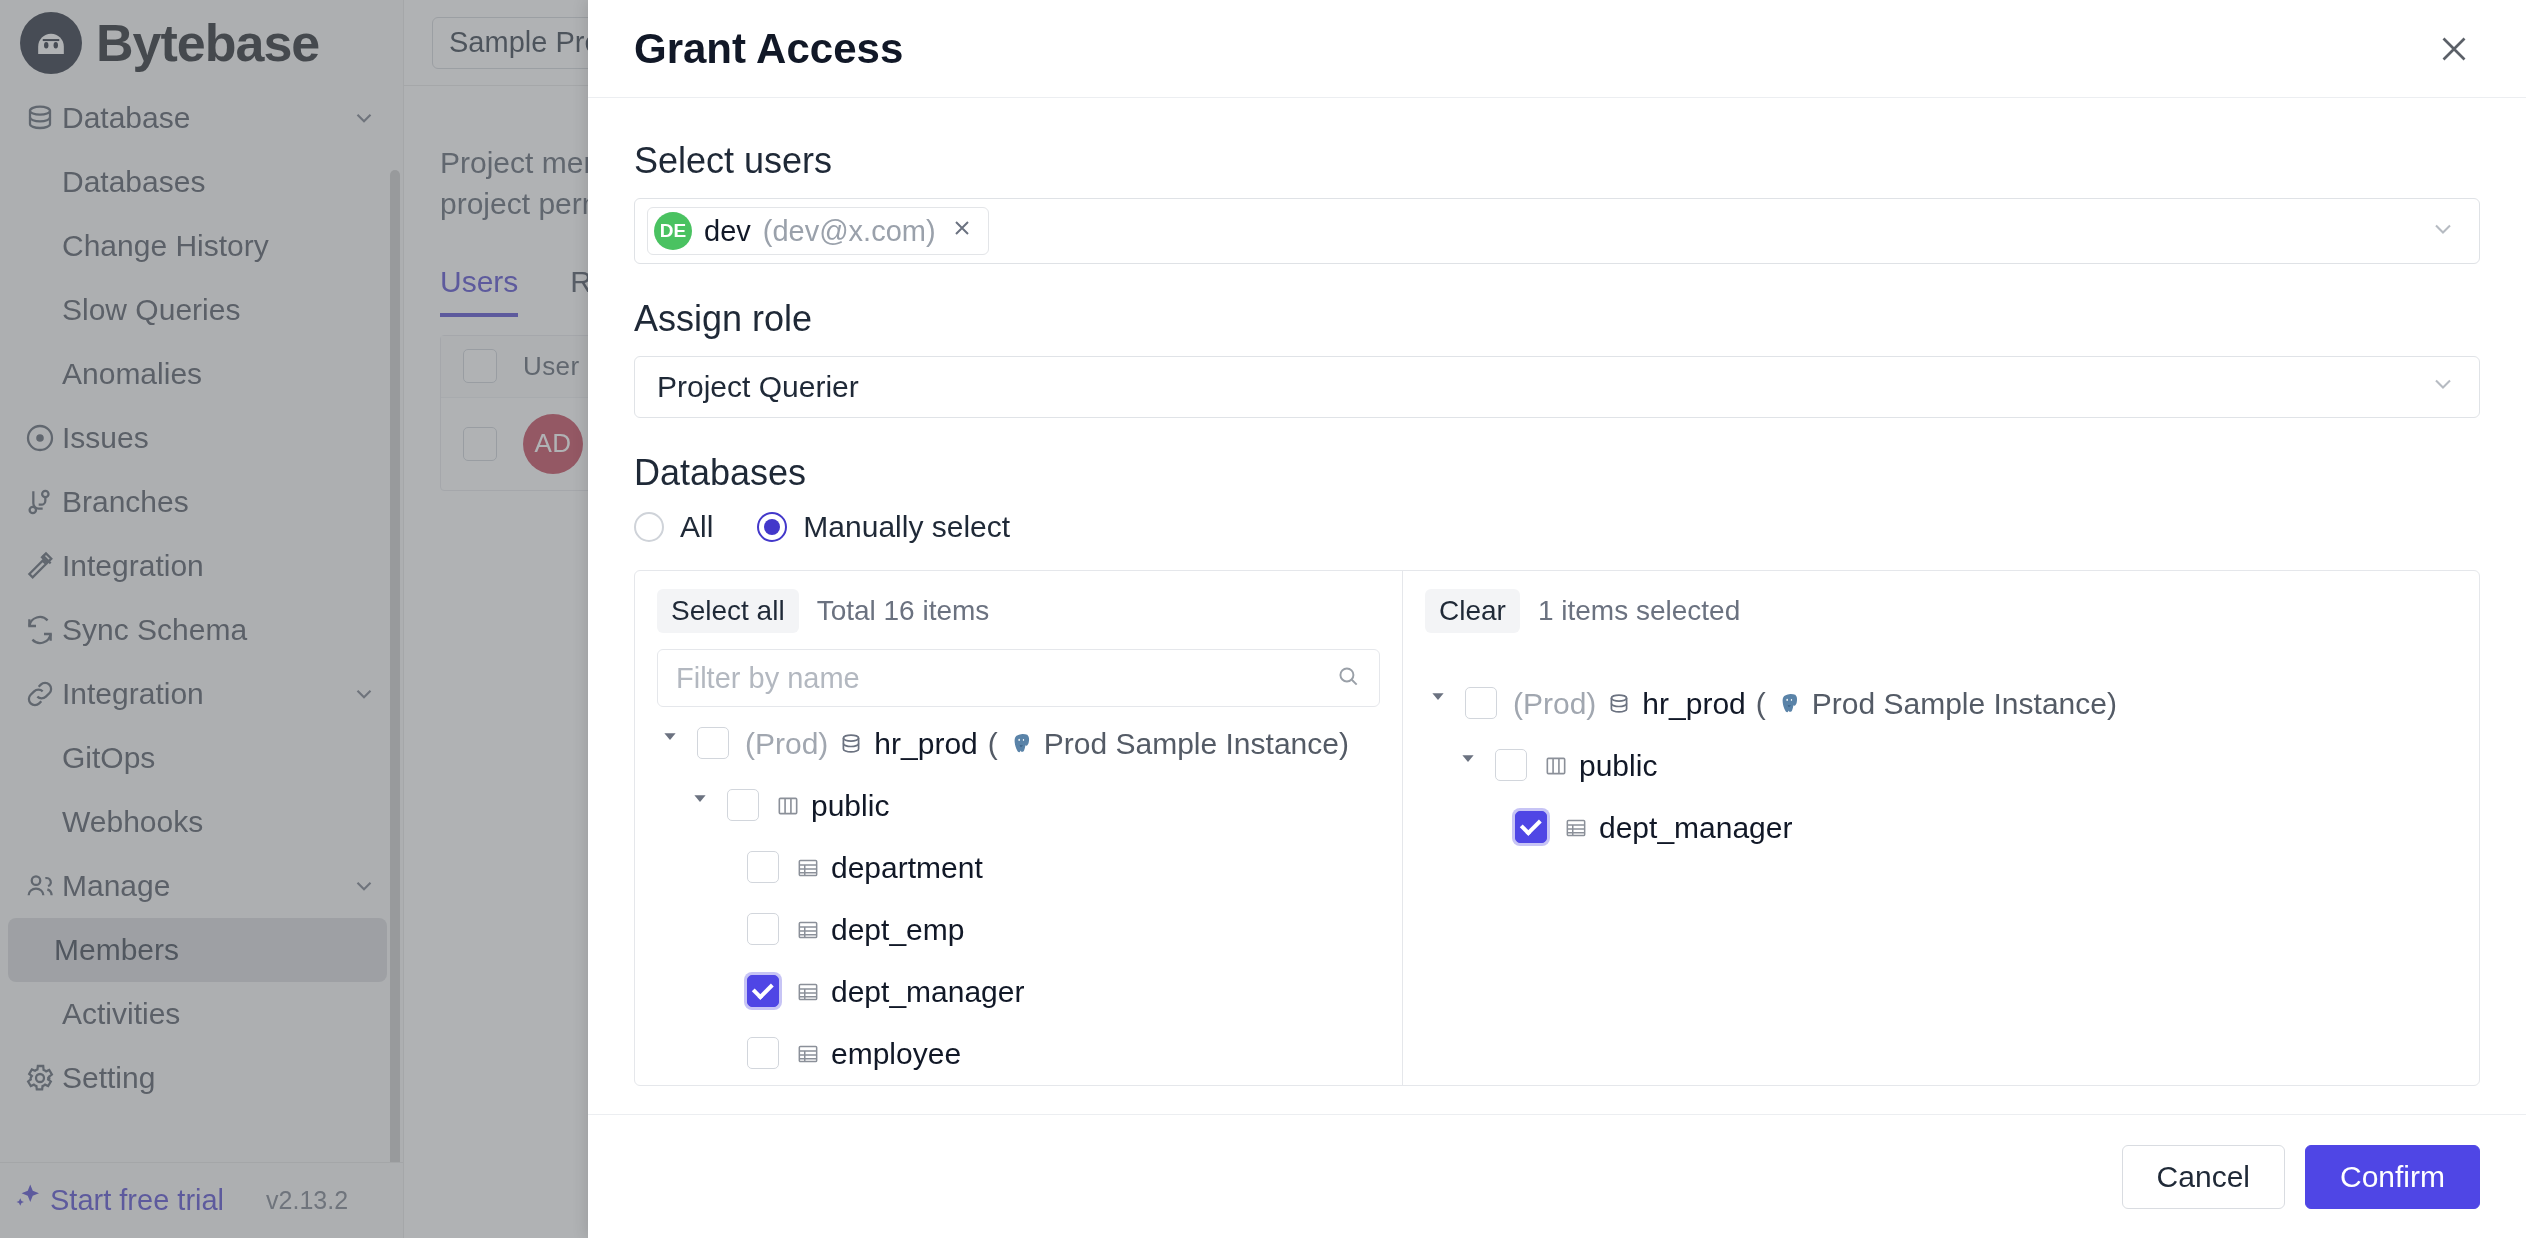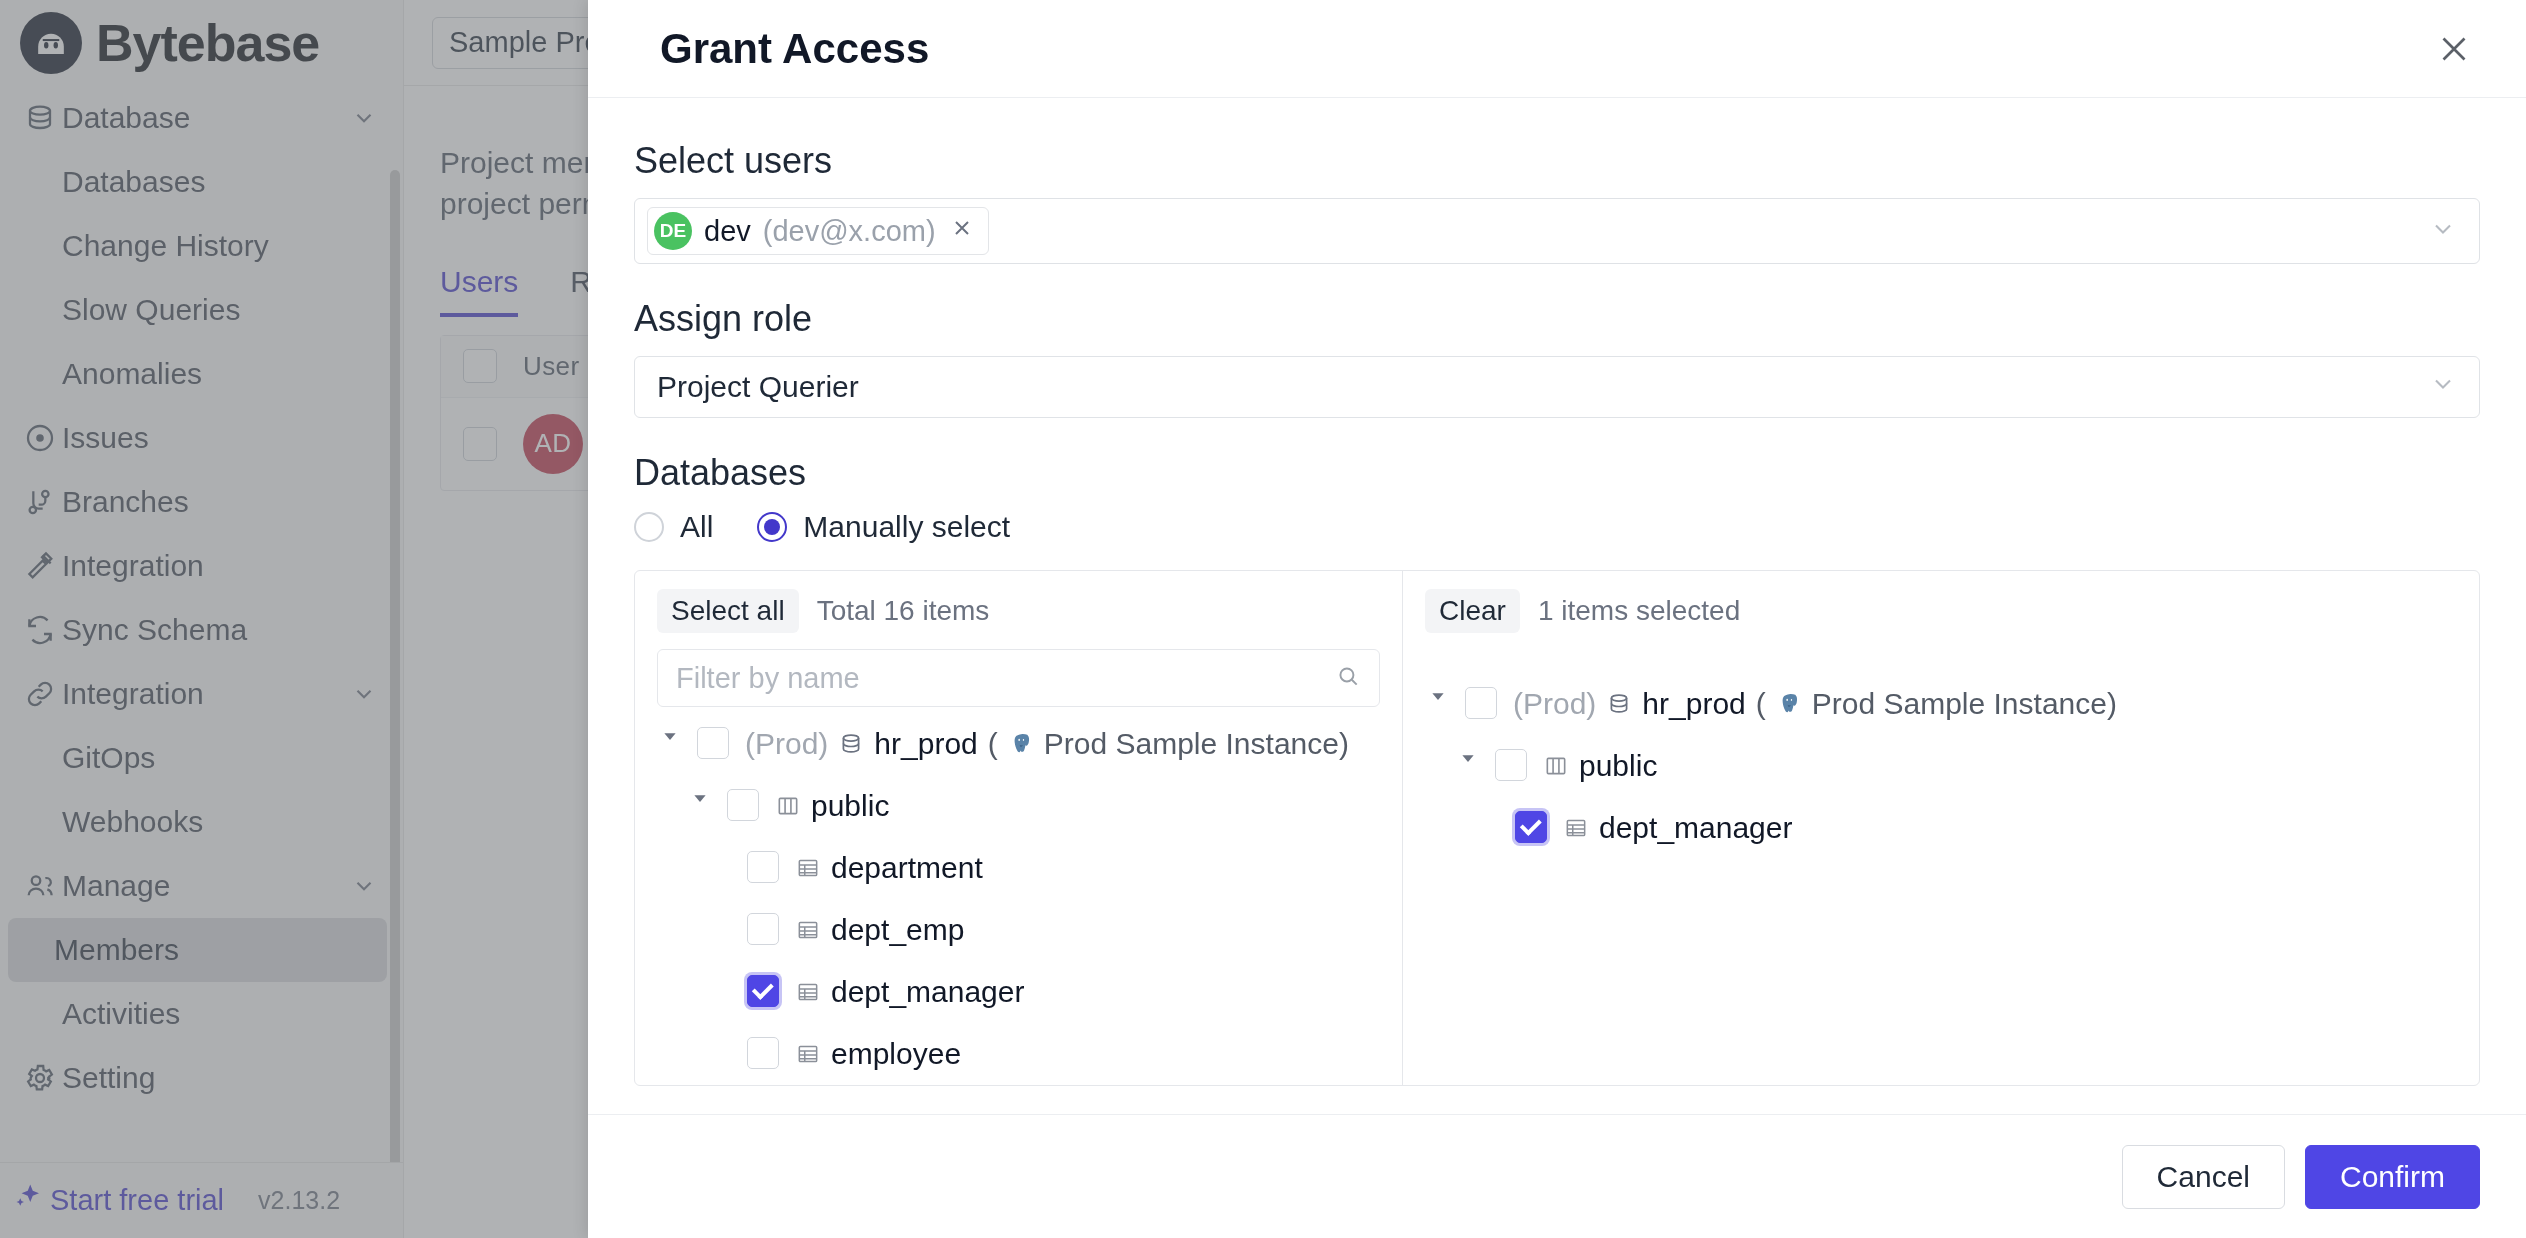--- a/index.html
+++ b/index.html
@@ -60,21 +60,21 @@
   .nav-leaf { padding-left: 46px; }
   .nav-leaf .lbl { font-size: 30px; color: #3f4652; }
   .nav-leaf.active { background: #d5d7da; margin-left: 8px; }
   .nav-leaf.active .lbl { color: #27303f; }
 
   #sidebar-footer {
     height: 76px; flex: 0 0 76px;
     border-top: 1px solid #e3e3e3;
     display: flex; align-items: center;
     padding: 0 14px;
-    gap: 12px;
+    gap: 20px;
   }
   .trial-link { display:flex; align-items:center; gap: 6px; color: #4338ca; font-size: 29px; font-weight: 500; cursor: pointer; }
   .version { margin-left: 22px; color: #6b7280; font-size: 25px; }
 
   .sb-scrollbar {
     position: absolute; right: 3px; top: 86px;
     width: 10px; height: 1060px;
     border-radius: 6px; background: #c9c9c9;
   }
 
@@ -153,21 +153,21 @@
     width: 1938px; height: 1238px;
     background: #ffffff;
     z-index: 60;
     display: flex; flex-direction: column;
     box-shadow: -2px 0 14px rgba(0,0,0,.12);
   }
   #drawer-head {
     height: 98px; flex: 0 0 98px;
     border-bottom: 1px solid #eceef1;
     display: flex; align-items: center; justify-content: space-between;
-    padding: 0 46px 0 72px;
+    padding: 0 46px 0 46px;
   }
   #drawer-title { font-size: 42px; font-weight: 700; color: #111827; }
   .close-x { width: 52px; height: 52px; display:flex; align-items:center; justify-content:center; cursor: pointer; }
 
   #drawer-body {
     flex: 1 1 auto; overflow: hidden;
     padding: 42px 46px 0 46px;
   }
   .field-label { font-size: 36px; color: #1f2937; margin-bottom: 16px; }
 

